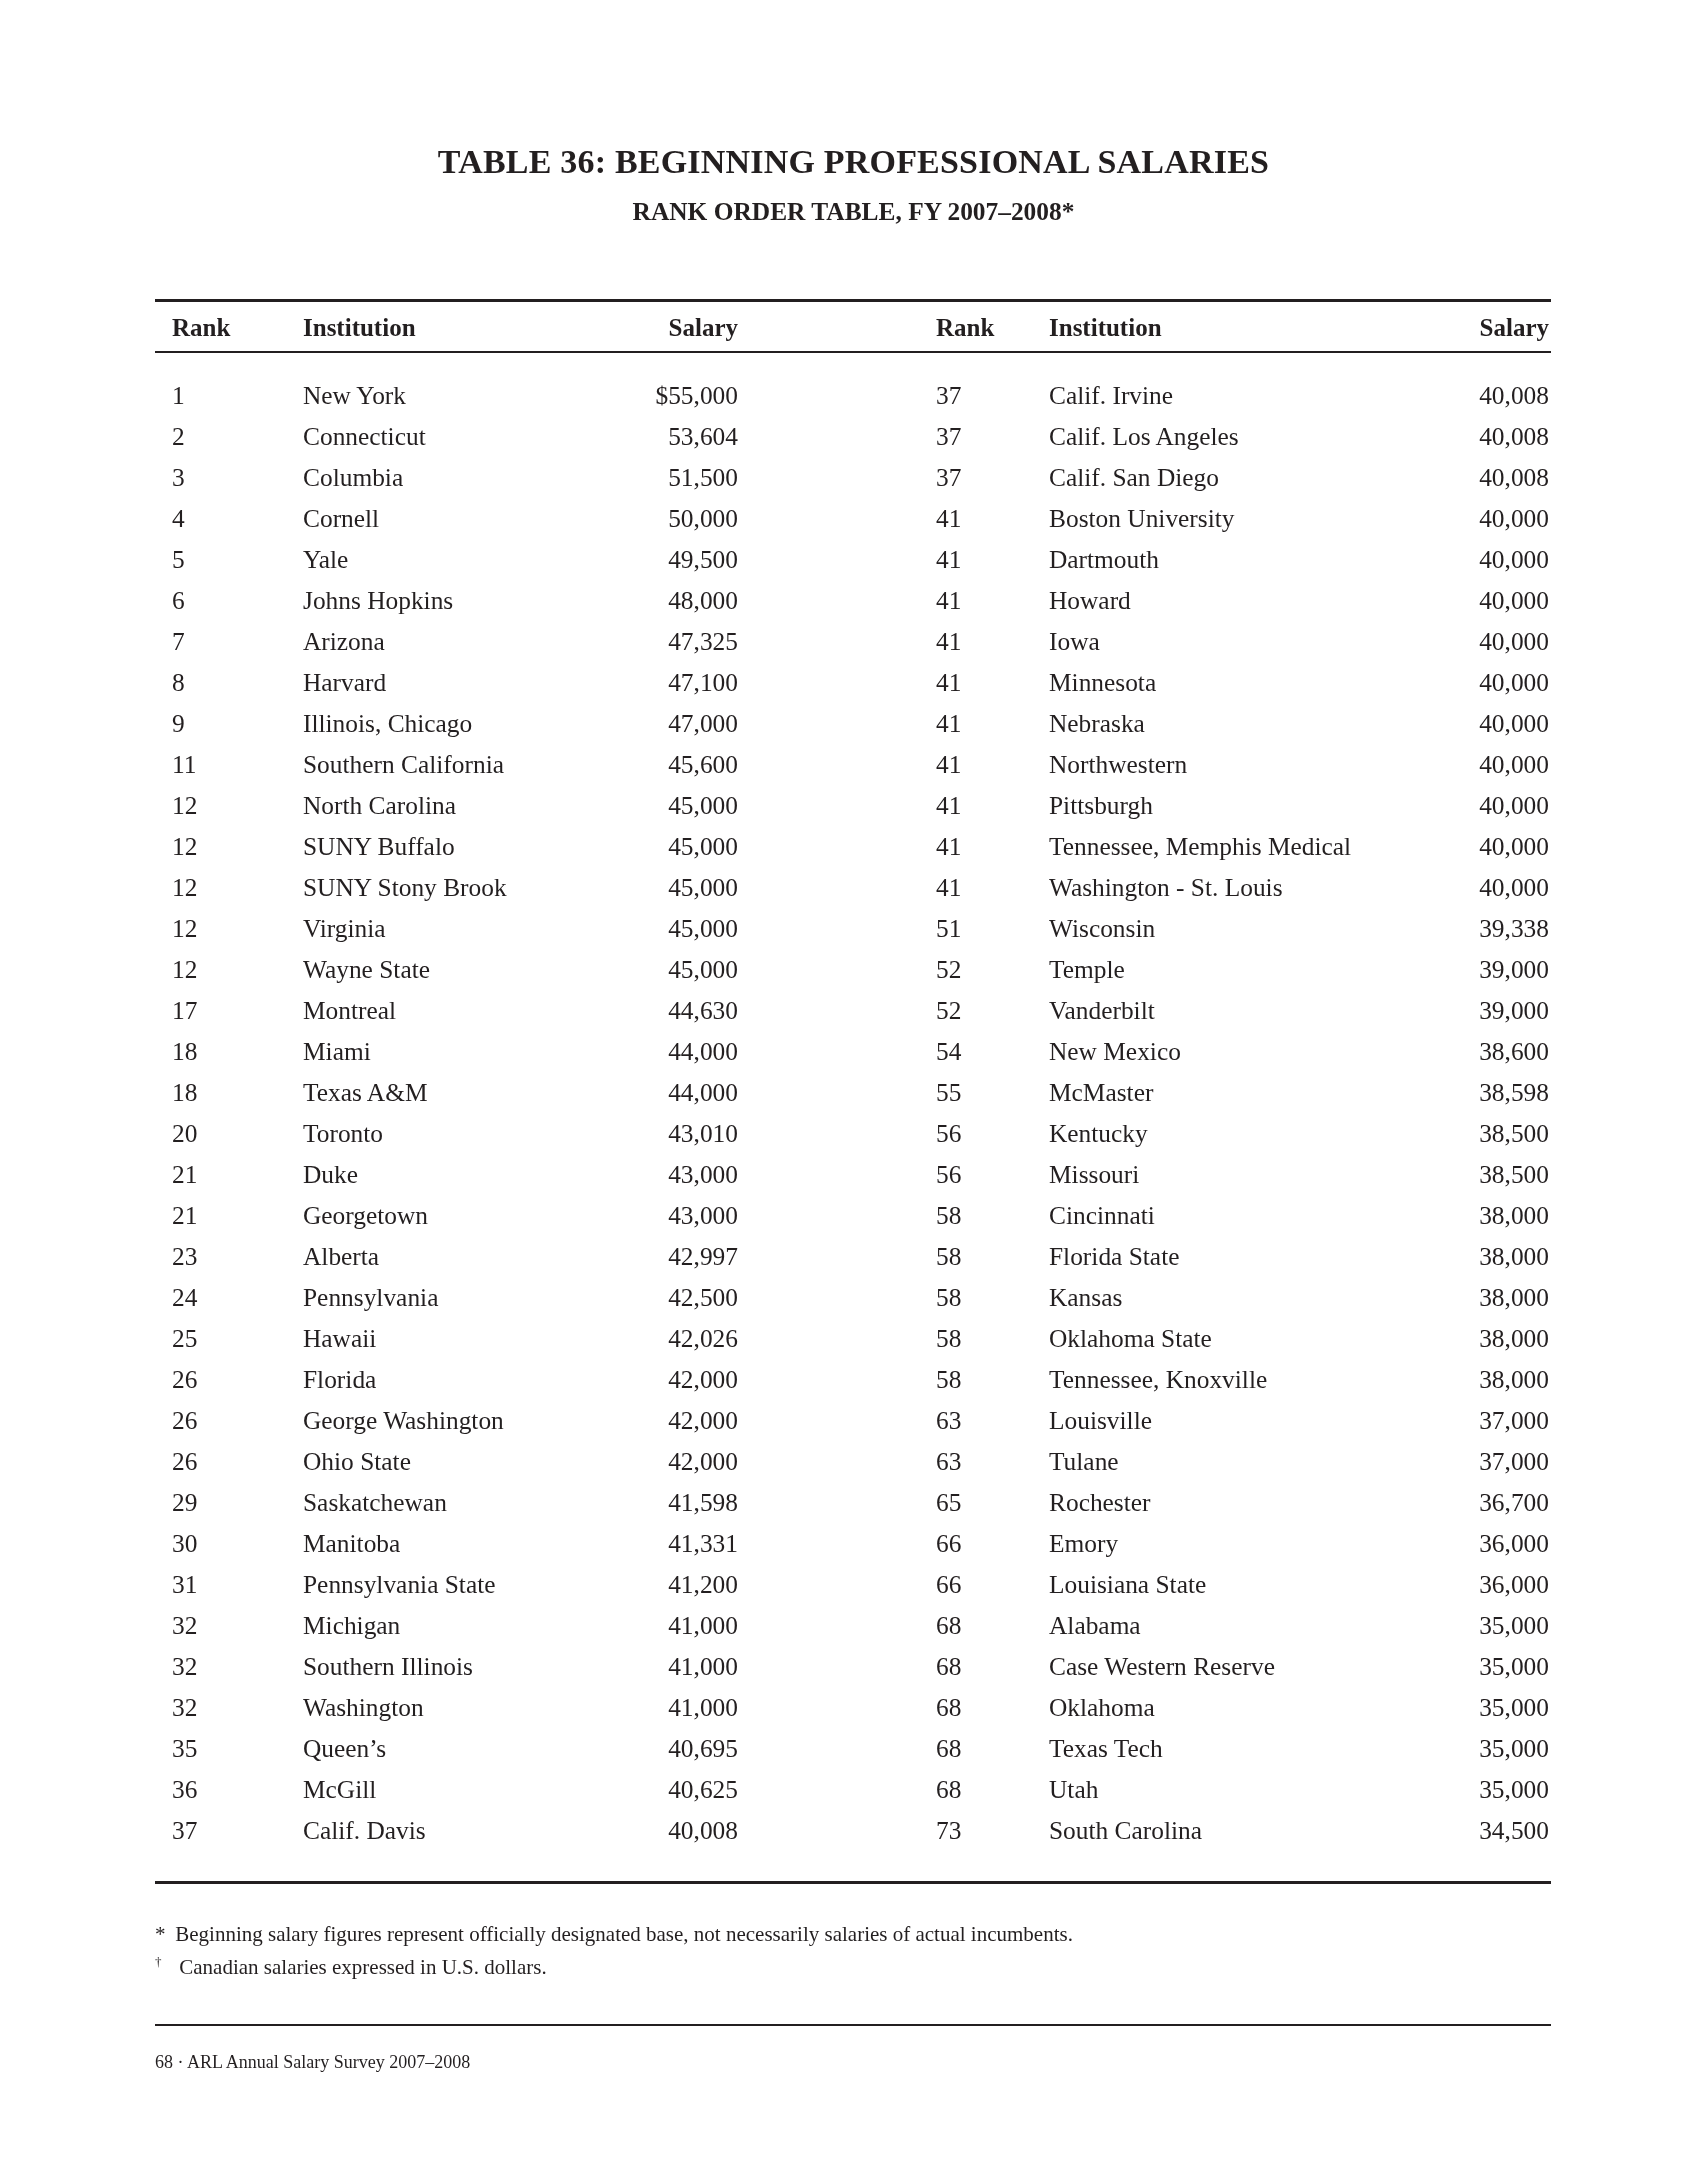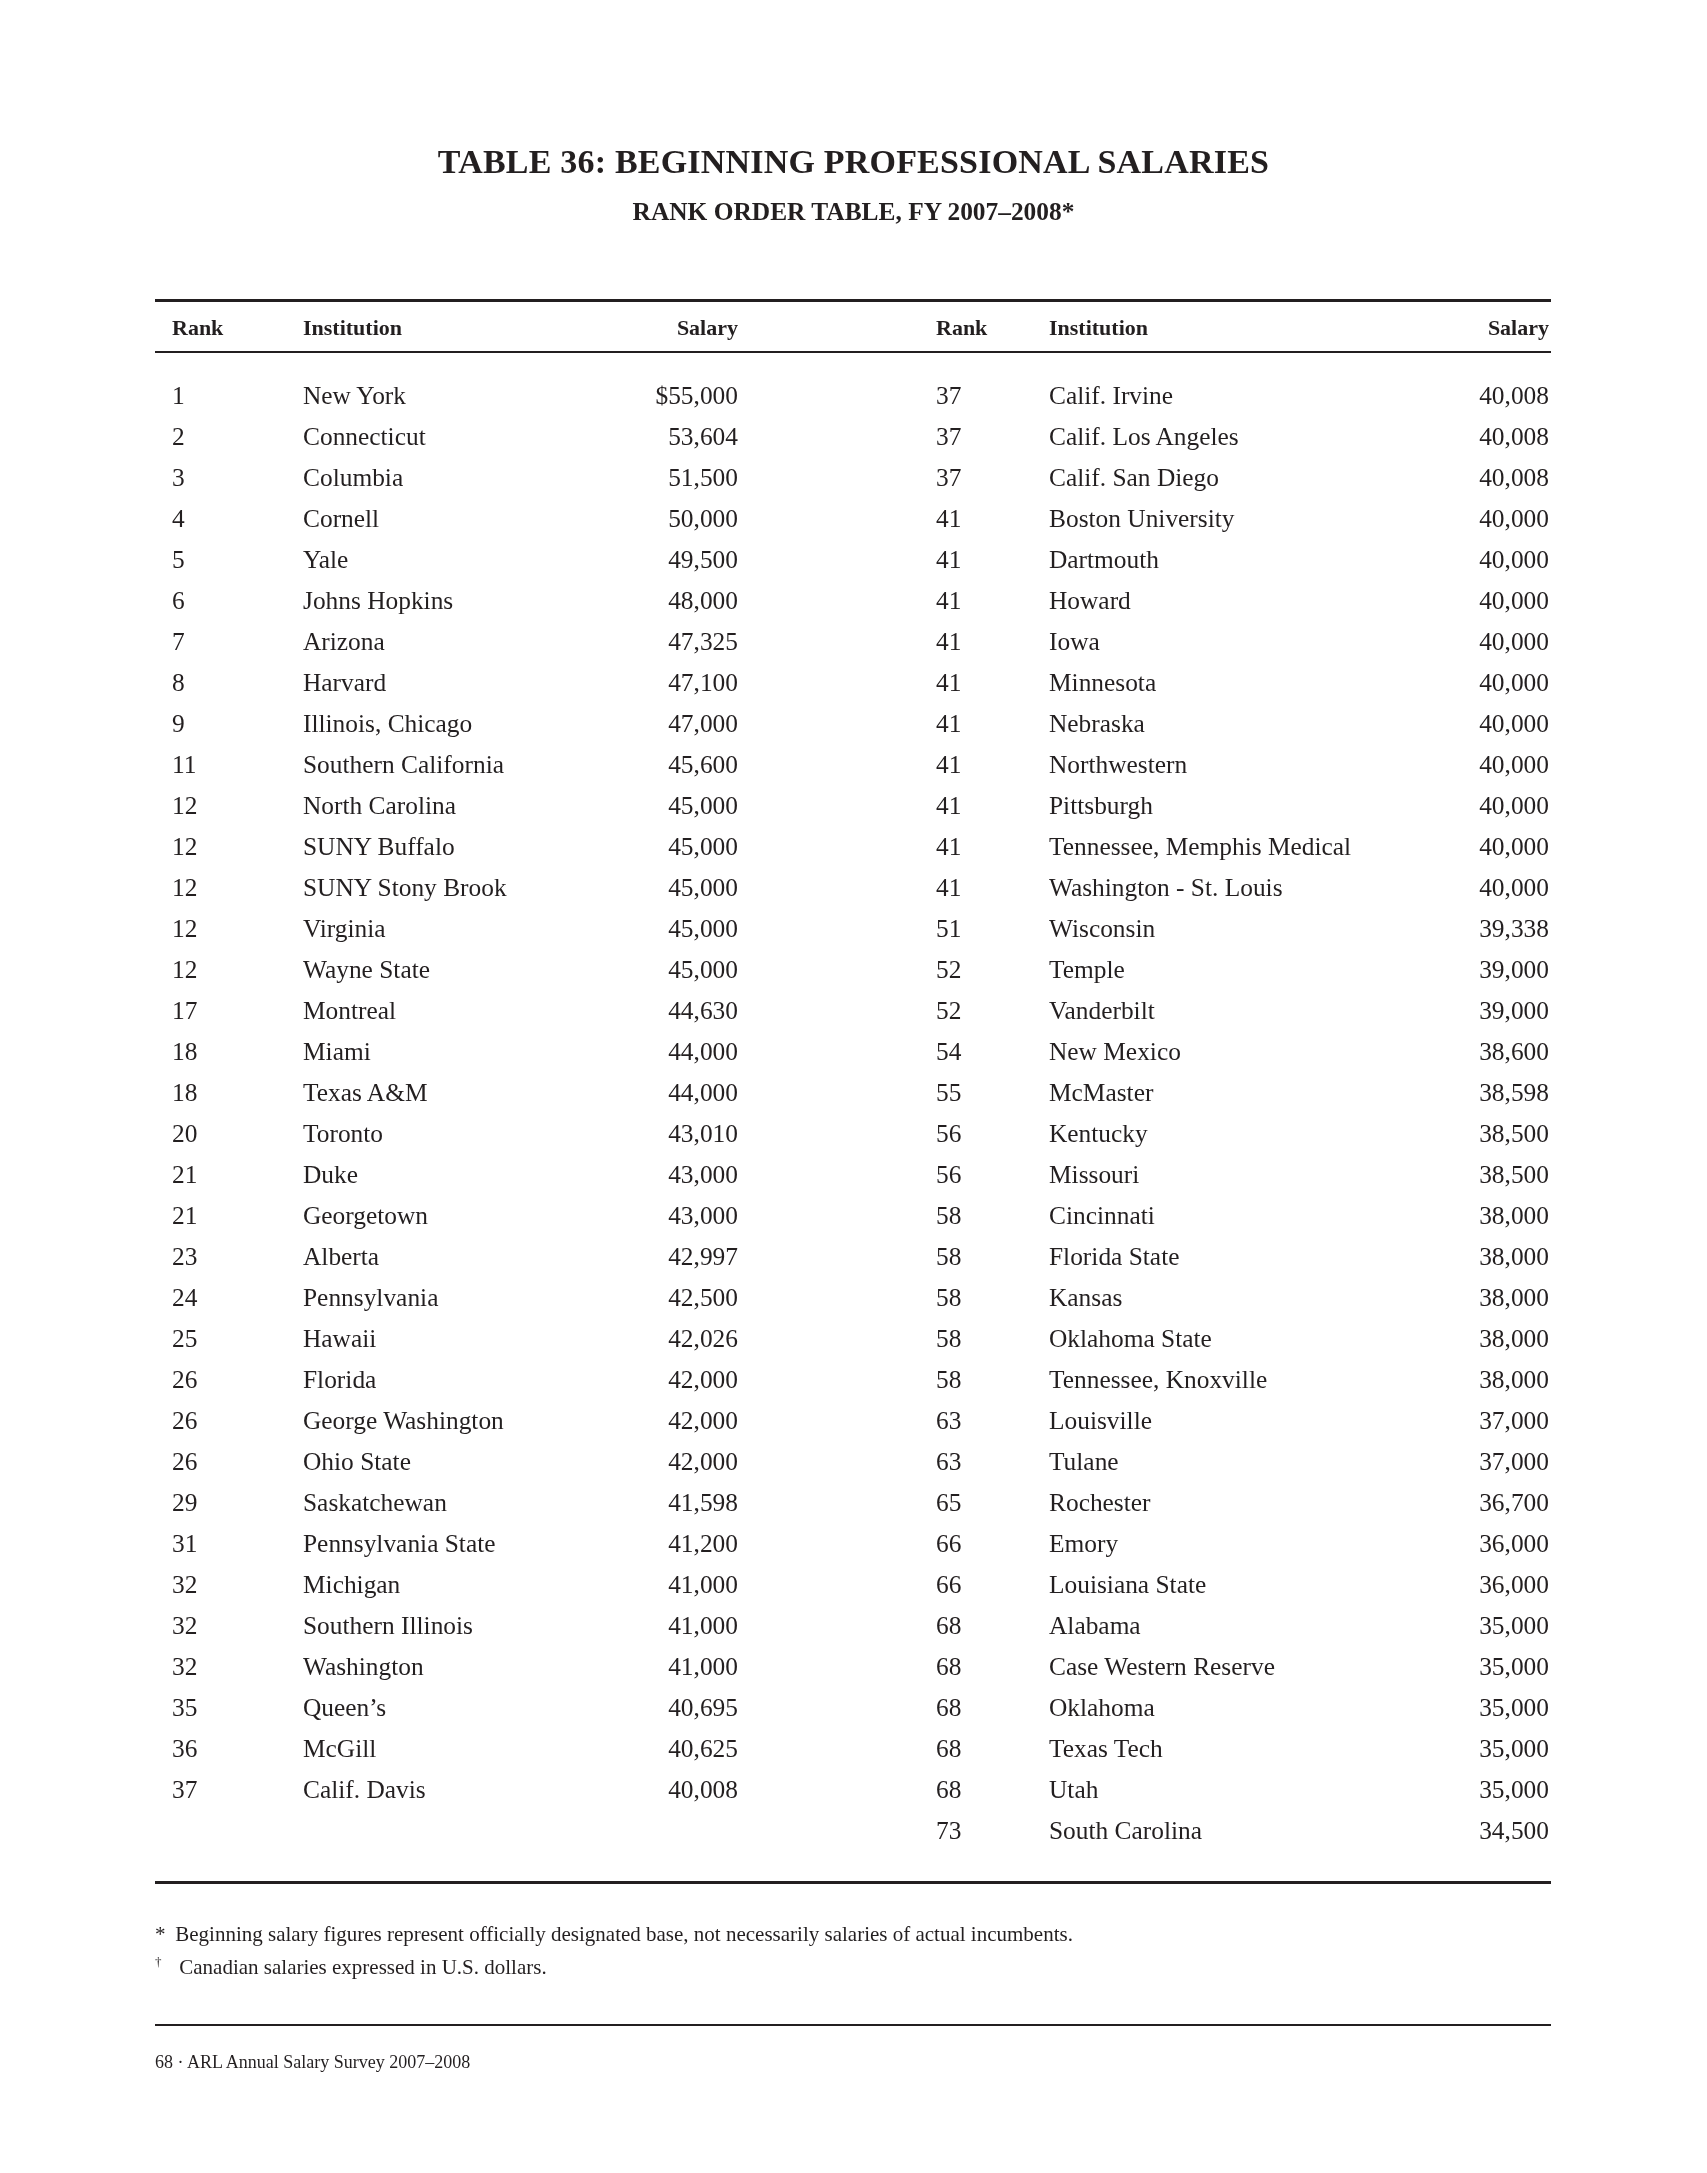--- a/index.html
+++ b/index.html
@@ -46,21 +46,21 @@
     .rule.bottom { top: 1881px; height: 2.8px; }
     .rule.footer { top: 2024px; height: 1.9px; }
 
     .header-row {
       position: absolute;
       top: 307px;
       left: 0;
       width: 1707px;
       height: 41px;
       font-weight: bold;
-      font-size: 22px;
+      font-size: 25px;
       line-height: 41px;
     }
     .col-rank, .col-inst, .col-sal {
       position: absolute;
       white-space: nowrap;
     }
     .left .col-rank { left: 172px; }
     .left .col-inst { left: 303px; }
     .left .col-sal  { right: calc(1707px - 738px); text-align: right; }
     .right .col-rank { left: 936px; }
@@ -275,20 +275,25 @@
       <span class="col-rank">26</span>
       <span class="col-inst">Ohio State</span>
       <span class="col-sal">42,000</span>
     </div>
     <div class="data-row">
       <span class="col-rank">29</span>
       <span class="col-inst">Saskatchewan</span>
       <span class="col-sal">41,598</span>
     </div>
     <div class="data-row">
+      <span class="col-rank">30</span>
+      <span class="col-inst">Manitoba</span>
+      <span class="col-sal">41,331</span>
+    </div>
+    <div class="data-row">
       <span class="col-rank">31</span>
       <span class="col-inst">Pennsylvania State</span>
       <span class="col-sal">41,200</span>
     </div>
     <div class="data-row">
       <span class="col-rank">32</span>
       <span class="col-inst">Michigan</span>
       <span class="col-sal">41,000</span>
     </div>
     <div class="data-row">

